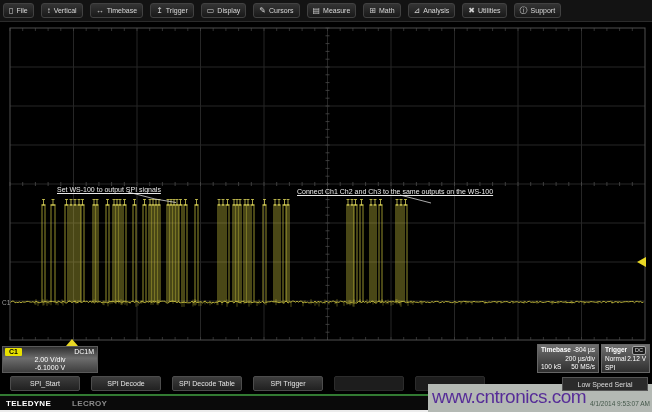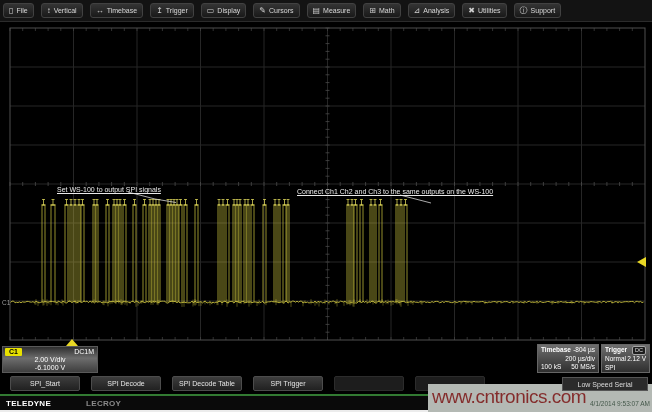--- a/index.html
+++ b/index.html
@@ -51,26 +51,26 @@
 
   
   #dlgtab{position:absolute;left:562px;top:377px;width:86px;height:14px;box-sizing:border-box;
           background:#2b2b2b;border:1px solid #555;color:#ddd;font-size:7px;
           display:flex;align-items:center;justify-content:center;z-index:6;}
 
   
   #greenline{position:absolute;left:0;top:394px;width:652px;height:2px;background:#327a32;z-index:2;}
   #footer{position:absolute;left:0;top:396px;width:652px;height:16px;background:#0a0a0a;z-index:2;}
   #brand{position:absolute;left:6px;top:3px;font-size:8px;font-weight:bold;letter-spacing:.3px;color:#fff;}
-  #brand .sec{color:#8a8a8a;margin-left:17px;padding-left:18px;}
+  #brand .sec{color:#8a8a8a;margin-left:3px;padding-left:18px;}
   #whitestrip{position:absolute;left:0;top:410px;width:430px;height:2px;background:#ececec;z-index:3;}
 
   
   #watermark{position:absolute;left:428px;top:384px;width:224px;height:28px;background:#b4b9b4;z-index:5;}
-  #wmtext{position:absolute;left:4px;top:2px;font-size:19px;letter-spacing:-.5px;color:#7f1d1d;opacity:.9;white-space:nowrap;}
+  #wmtext{position:absolute;left:4px;top:2px;font-size:19px;letter-spacing:-.5px;color:#4c1d95;opacity:.9;white-space:nowrap;}
   #wmdate{position:absolute;right:2px;top:16px;font-size:6.5px;color:#44584a;}
 </style>
 </head>
 <body>
 
 <div id="stage">
 
   <div id="menubar">
       <div class="menu-btn">
         <span class="mi">▯</span>

